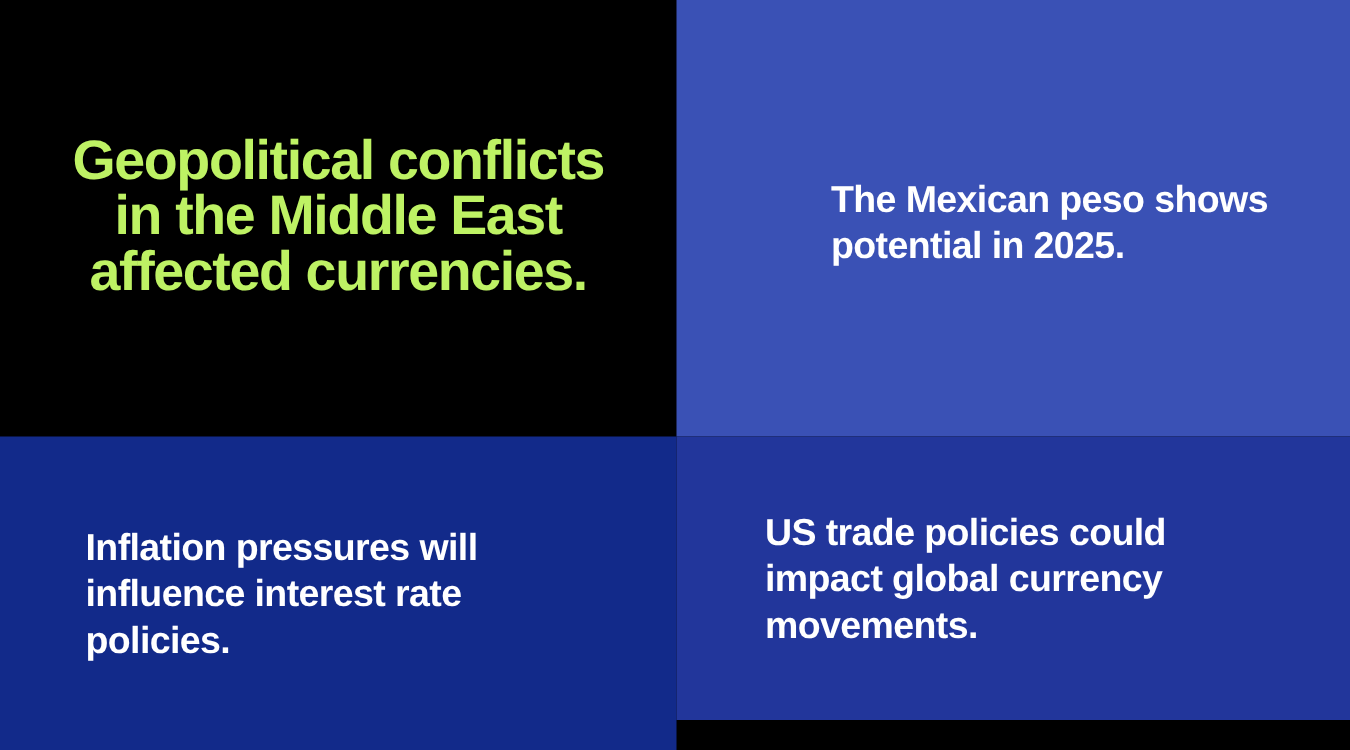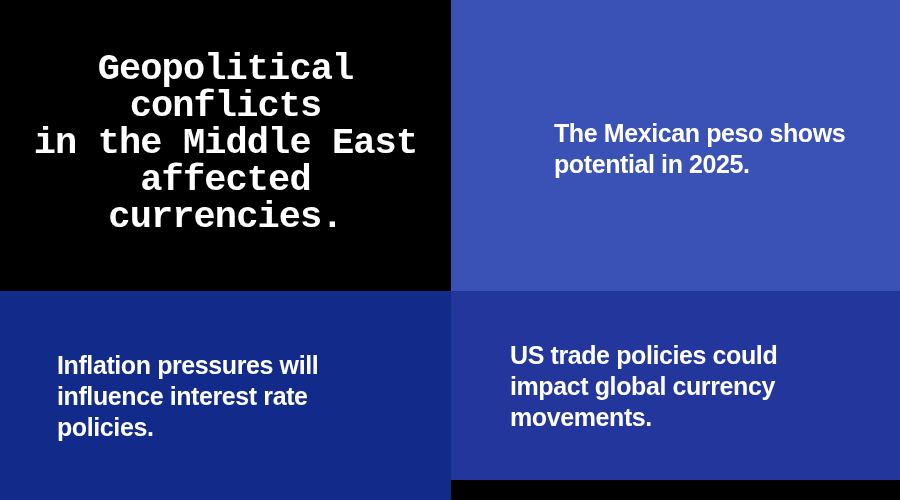--- a/index.html
+++ b/index.html
@@ -109,21 +109,21 @@
     width: 300px;
     margin-top: 2px;
   }
 </style>
 </head>
 <body>
 
 <div class="canvas">
 
   <div class="panel" id="panel-tl" style="background: rgb(0, 0, 0);">
-    <div class="panel-text" style="color: #ffffff; text-align: center; font-family: Liberation Mono, monospace;">Geopolitical conflicts
+    <div class="panel-text" style="color: #bef264; text-align: center;">Geopolitical conflicts
 in the Middle East
 affected currencies.</div>
   </div>
 
   <div class="panel" id="panel-tr" style="background: rgb(58, 81, 181);">
     <div class="panel-text" style="color: rgb(255, 255, 255); text-align: left;">The Mexican peso shows
 potential in 2025.</div>
   </div>
 
   <div class="panel" id="panel-bl" style="background: rgb(18, 42, 138);">

